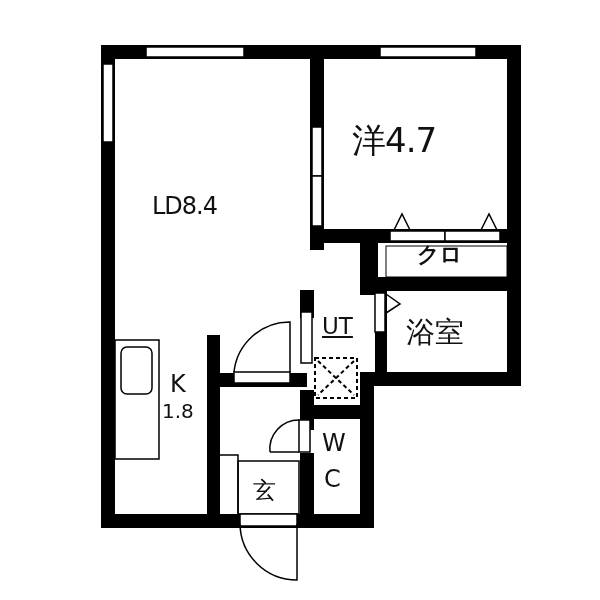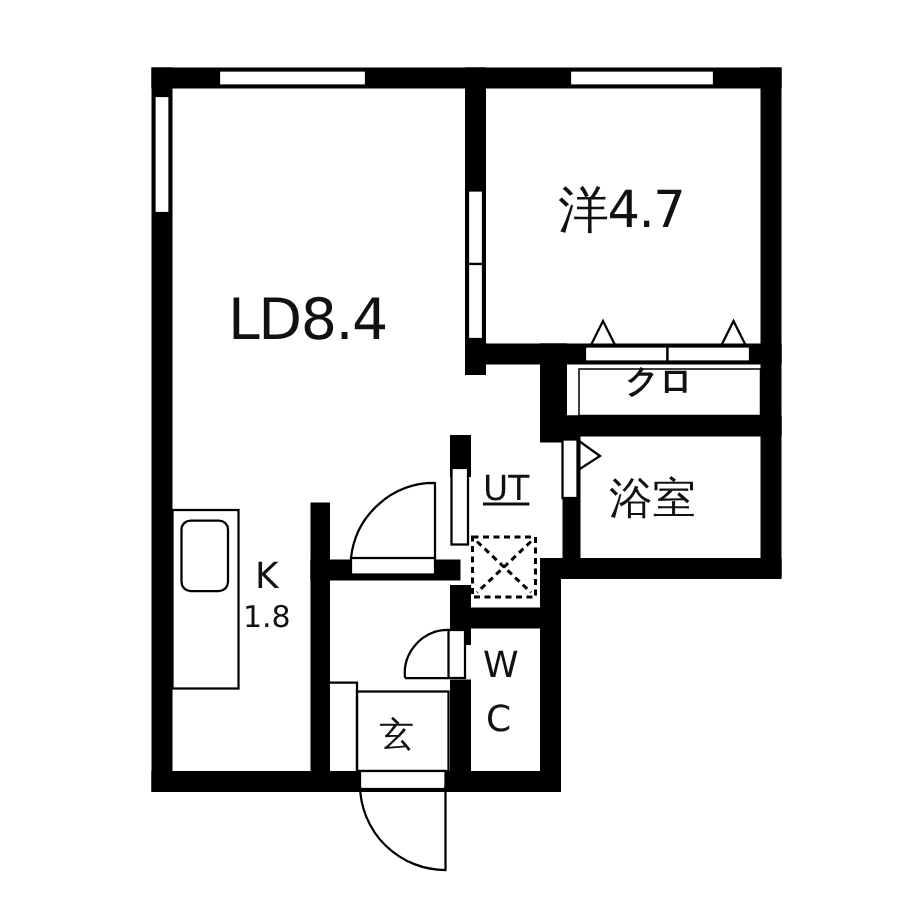--- a/index.html
+++ b/index.html
@@ -1,20 +1,20 @@
 <!DOCTYPE html>
 <html><head>
 <meta charset="utf-8">
 <style>
   html, body { margin:0; padding:0; background:#ffffff; }
   body { width:600px; height:600px; overflow:hidden; position:relative; font-family:"DejaVu Sans", sans-serif; }
   #plan { position:absolute; left:0; top:0; width:600px; height:600px; }
   .lbl { position:absolute; color:#111; font-family:"DejaVu Sans", sans-serif; white-space:nowrap; line-height:1; }
-  .lbl-ld { left:152px; top:194px; font-size:38px; letter-spacing:-1px; }
-  .lbl-yo { left:372px; top:123px; font-size:34px; letter-spacing:-1px; }
+  .lbl-ld { left:152px; top:194px; font-size:24px; letter-spacing:-1px; }
+  .lbl-yo { left:352px; top:123px; font-size:34px; letter-spacing:-1px; }
   .lbl-kuro { left:417px; top:244px; font-size:22px;font-weight:bold; }
   .lbl-ut { left:322px; top:315px; font-size:23px;text-decoration:underline; }
   .lbl-yoku { left:406px; top:318px; font-size:29px; }
   .lbl-k { left:170px; top:372px; font-size:24px; text-align:center; }
   .lbl-k18 { left:162px; top:401px; font-size:20px; }
   .lbl-gen { left:253px; top:479px; font-size:23px; }
   .lbl-w { left:322px; top:431px; font-size:24px; }
   .lbl-c { left:324px; top:467px; font-size:24px; }
 </style>
 </head>

